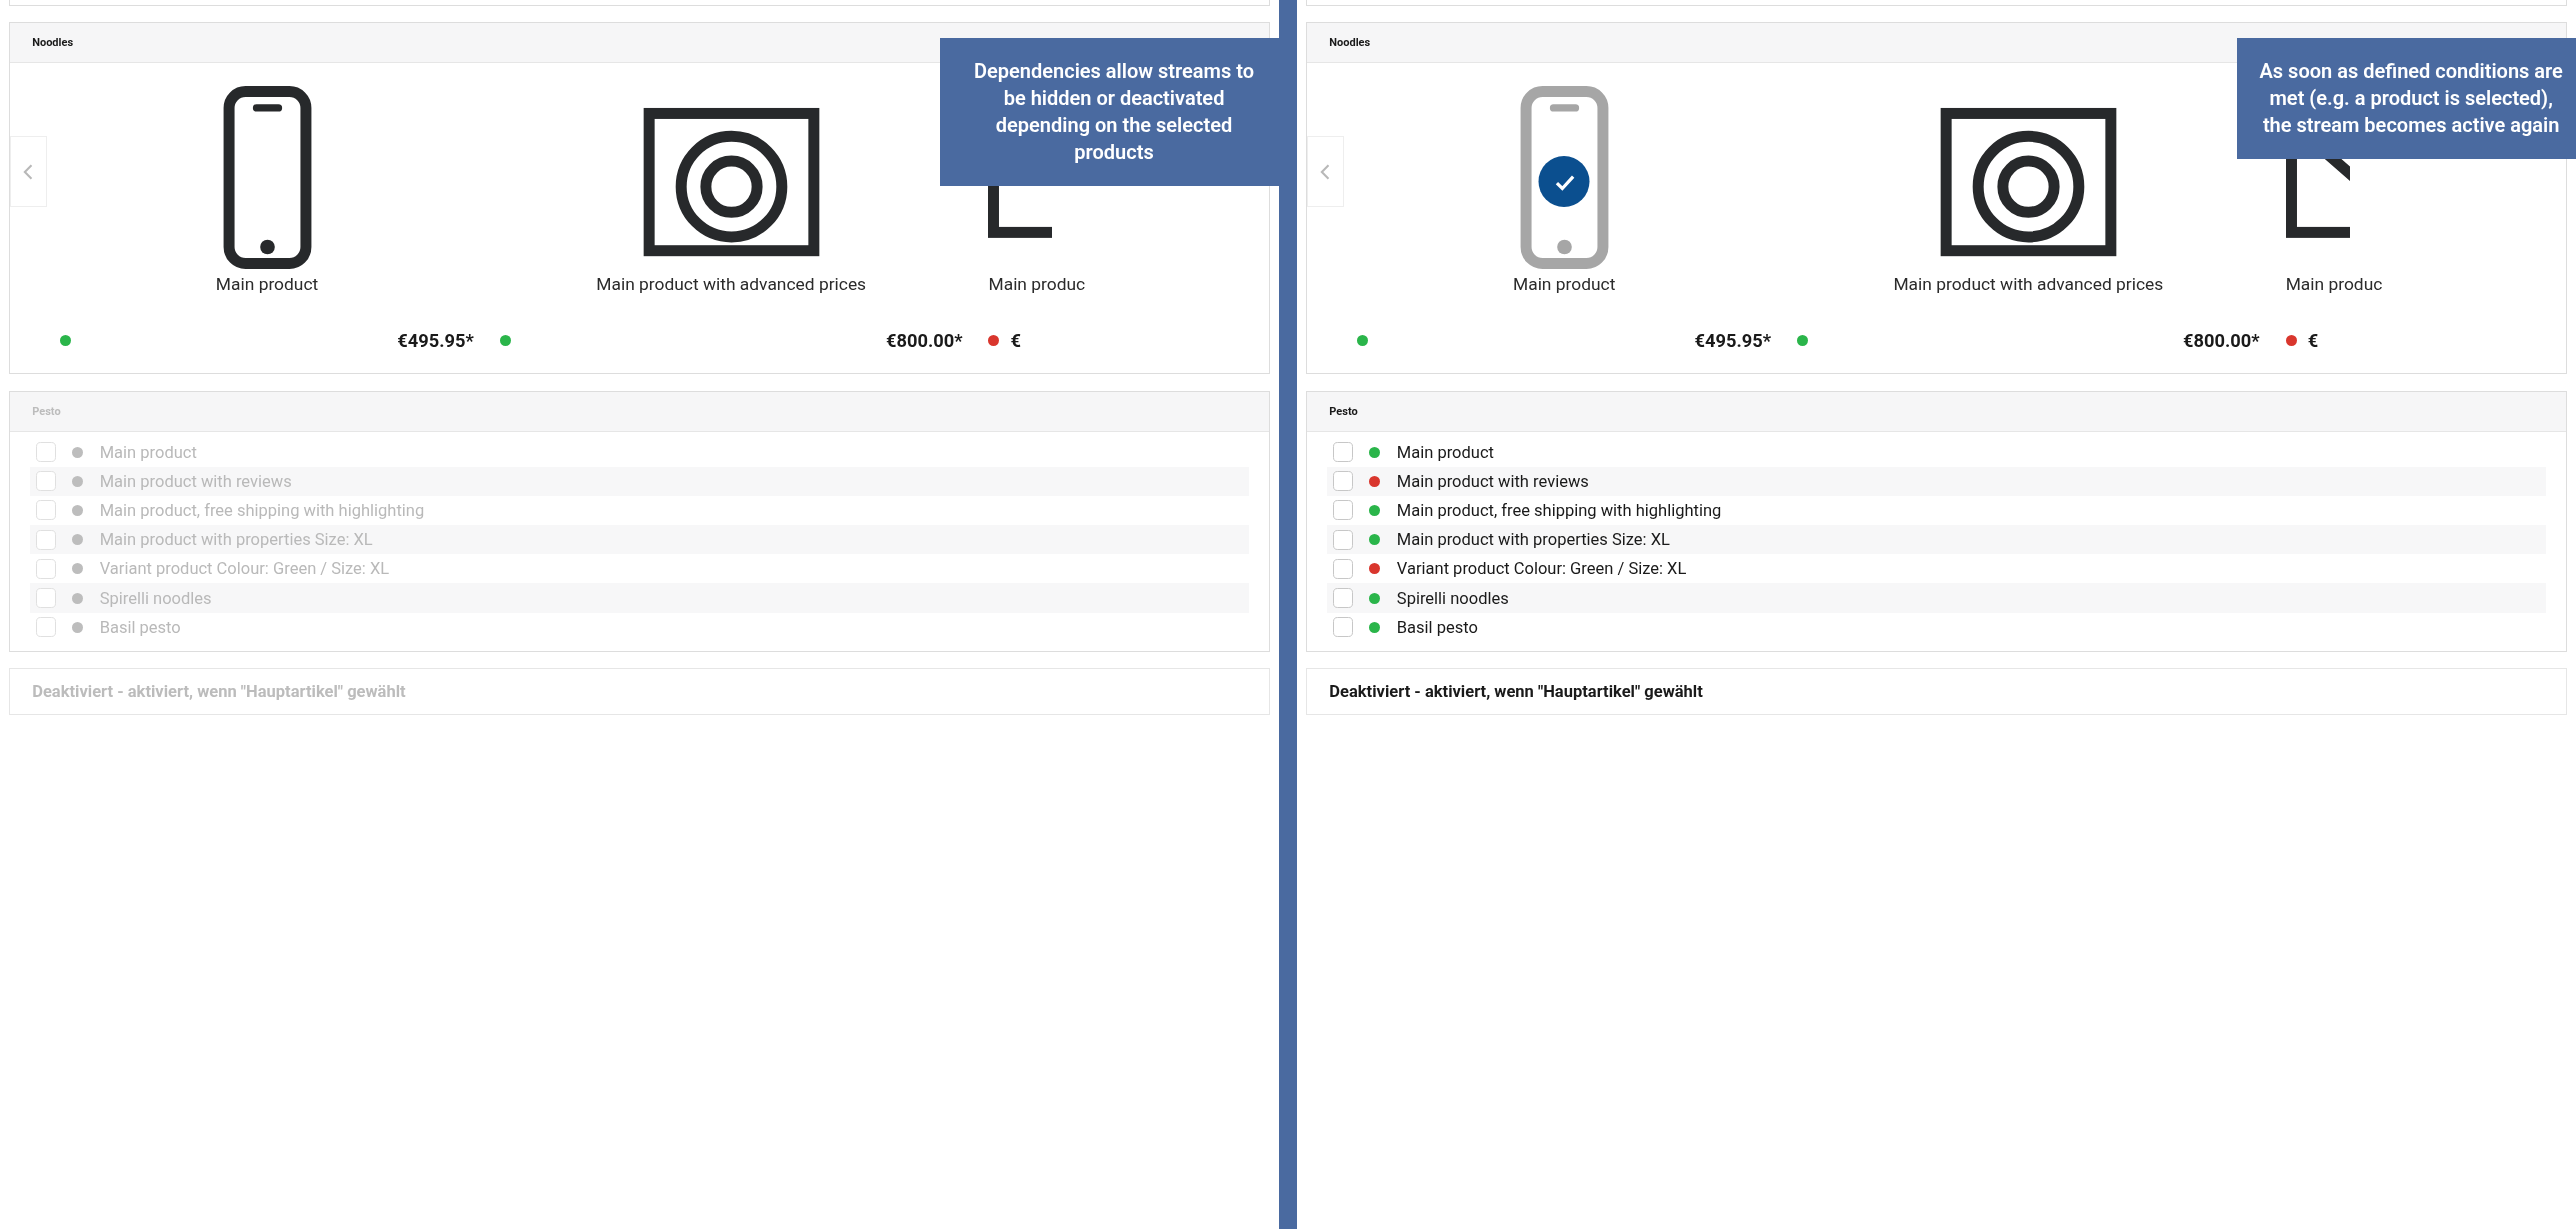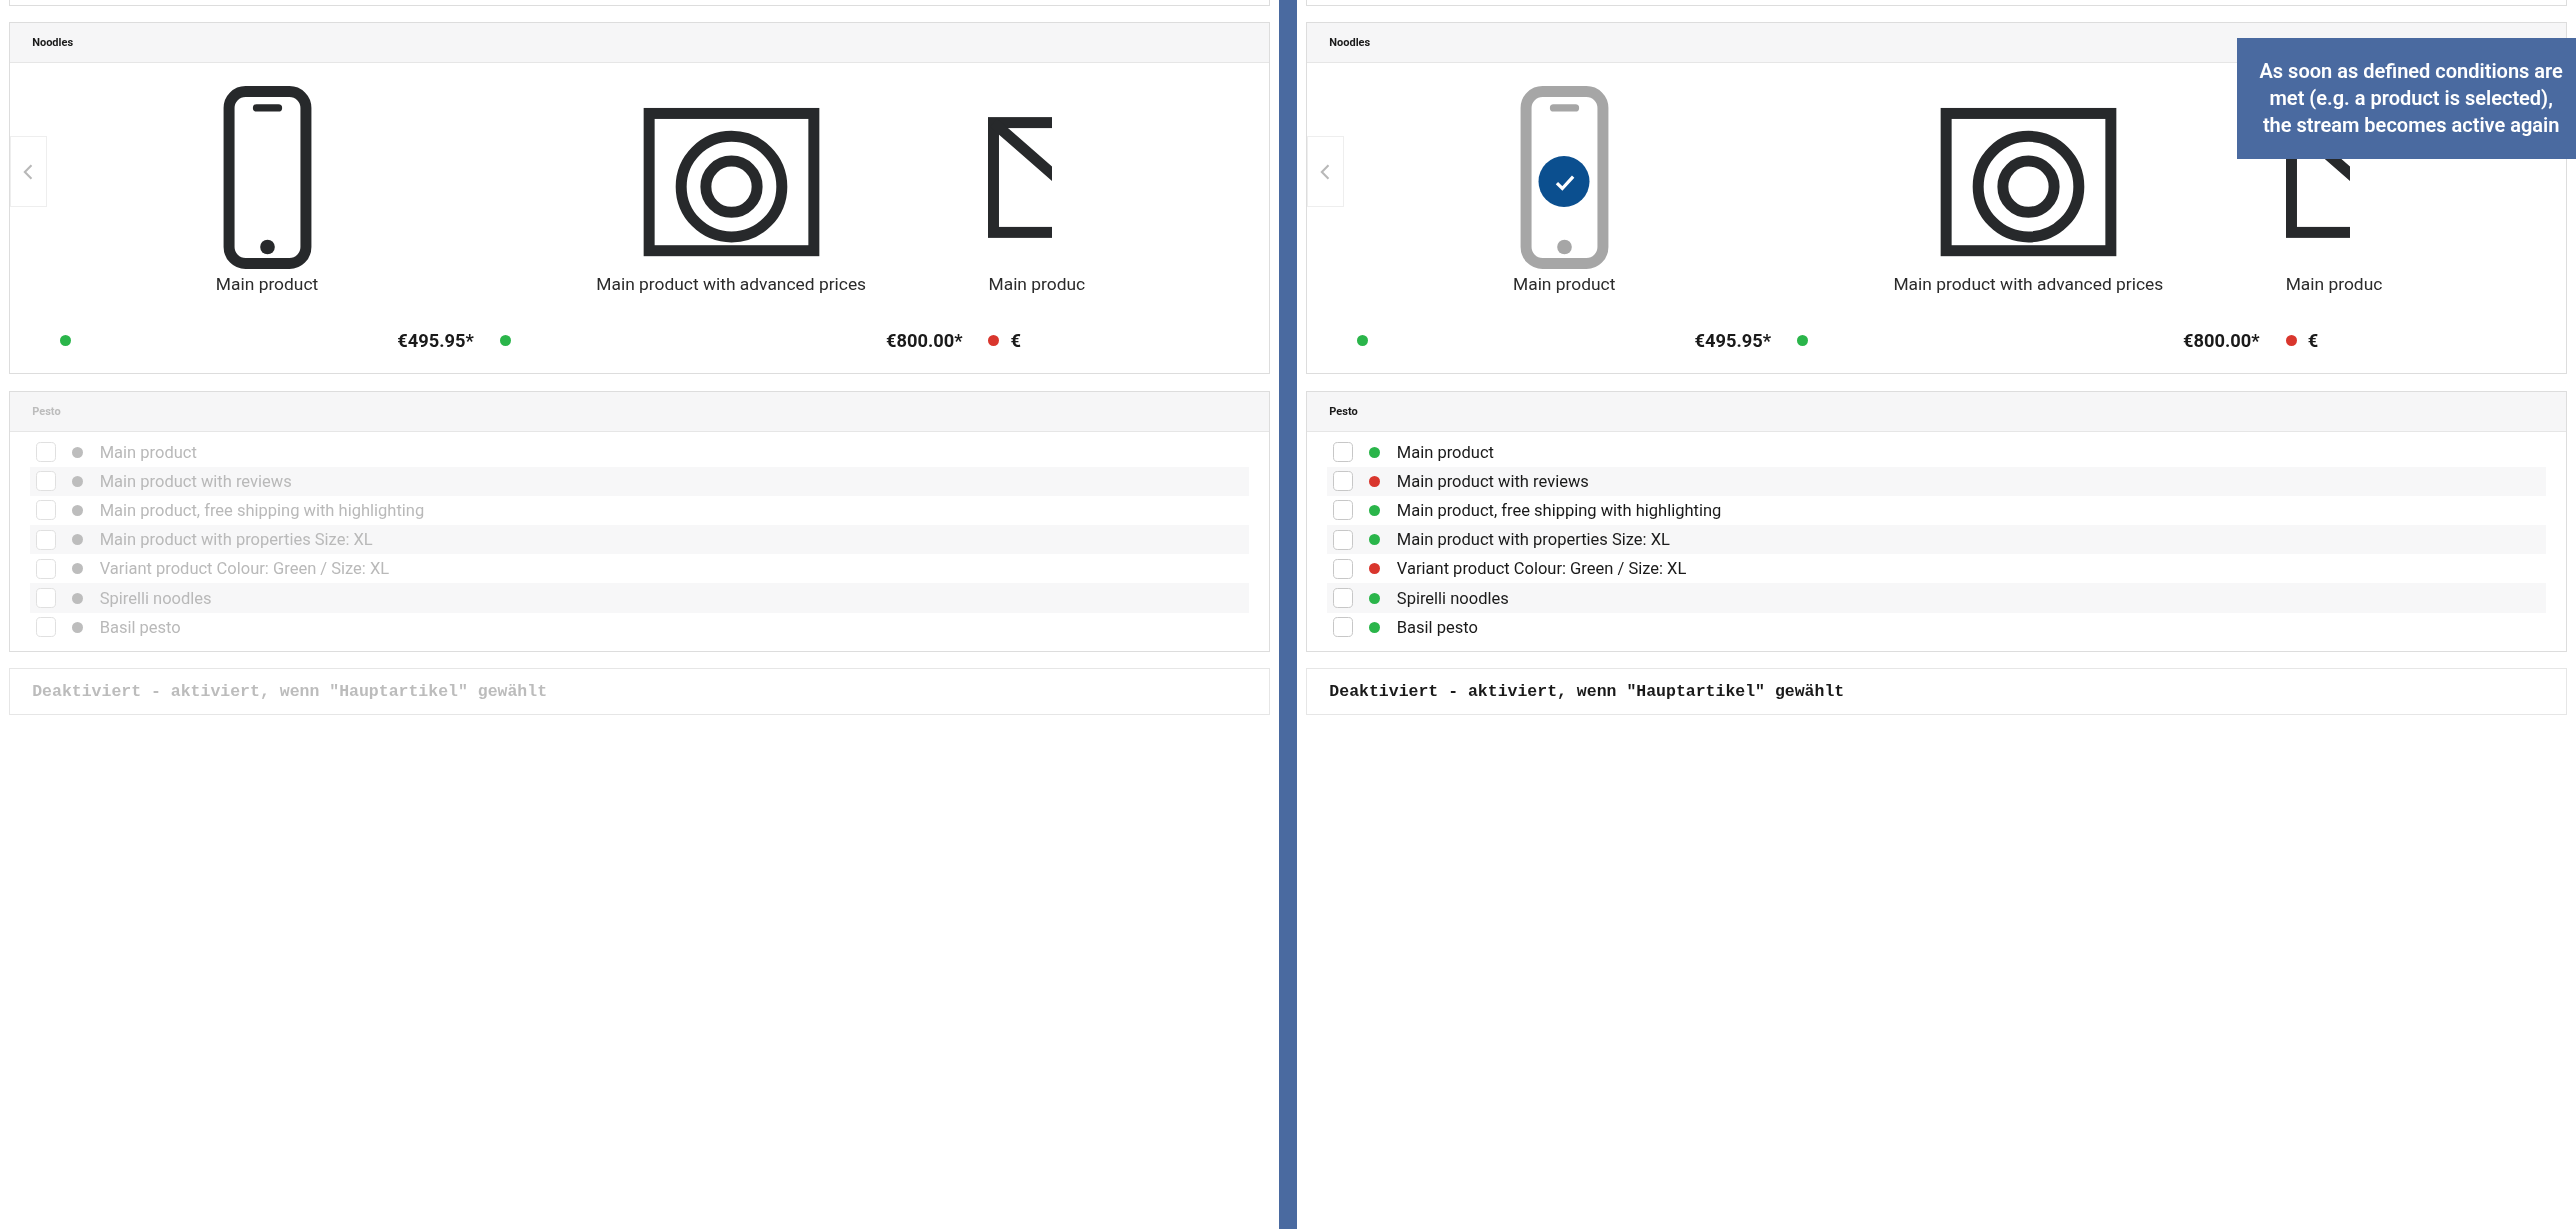--- a/index.html
+++ b/index.html
@@ -149,21 +149,20 @@
   .deact {
     margin-top: 16.5px;
     border: 0.9px solid #e6e6e6;
     padding: 13px 22px;
     font-weight: 700;
     font-size: 16.5px;
     color: #1a1a1a;
     background: #fff;
     white-space: nowrap;
     overflow: hidden;
-    font-family: Liberation Mono, monospace;
   }
   .faded-deact { color: #bcbcbc; }
   
   .sel-badge {
     position: absolute;
     width: 51px; height: 51px;
     border-radius: 50%;
     background: #0b4f8f;
     display: flex; align-items: center; justify-content: center;
     top: 75px; left: 50%; transform: translateX(-50%);
@@ -179,20 +178,21 @@
   }
 </style>
 </head>
 <body>
 
 <div class="split">
 
   <div class="pane">
     <div class="topstrip"></div>
 
+    <div class="callout">Dependencies allow streams to be hidden or deactivated depending on the selected products</div>
 
     <div class="card">
       <div class="card-header">Noodles</div>
       <div class="slider-row">
         <div class="arrow-btn">
           <svg viewBox="0 0 24 24" width="20" height="20" fill="none" stroke="#b8b8b8" stroke-width="2.5">
               <polyline points="15 4 7 12 15 20"></polyline>
             </svg>
         </div>
         <div class="slides">

